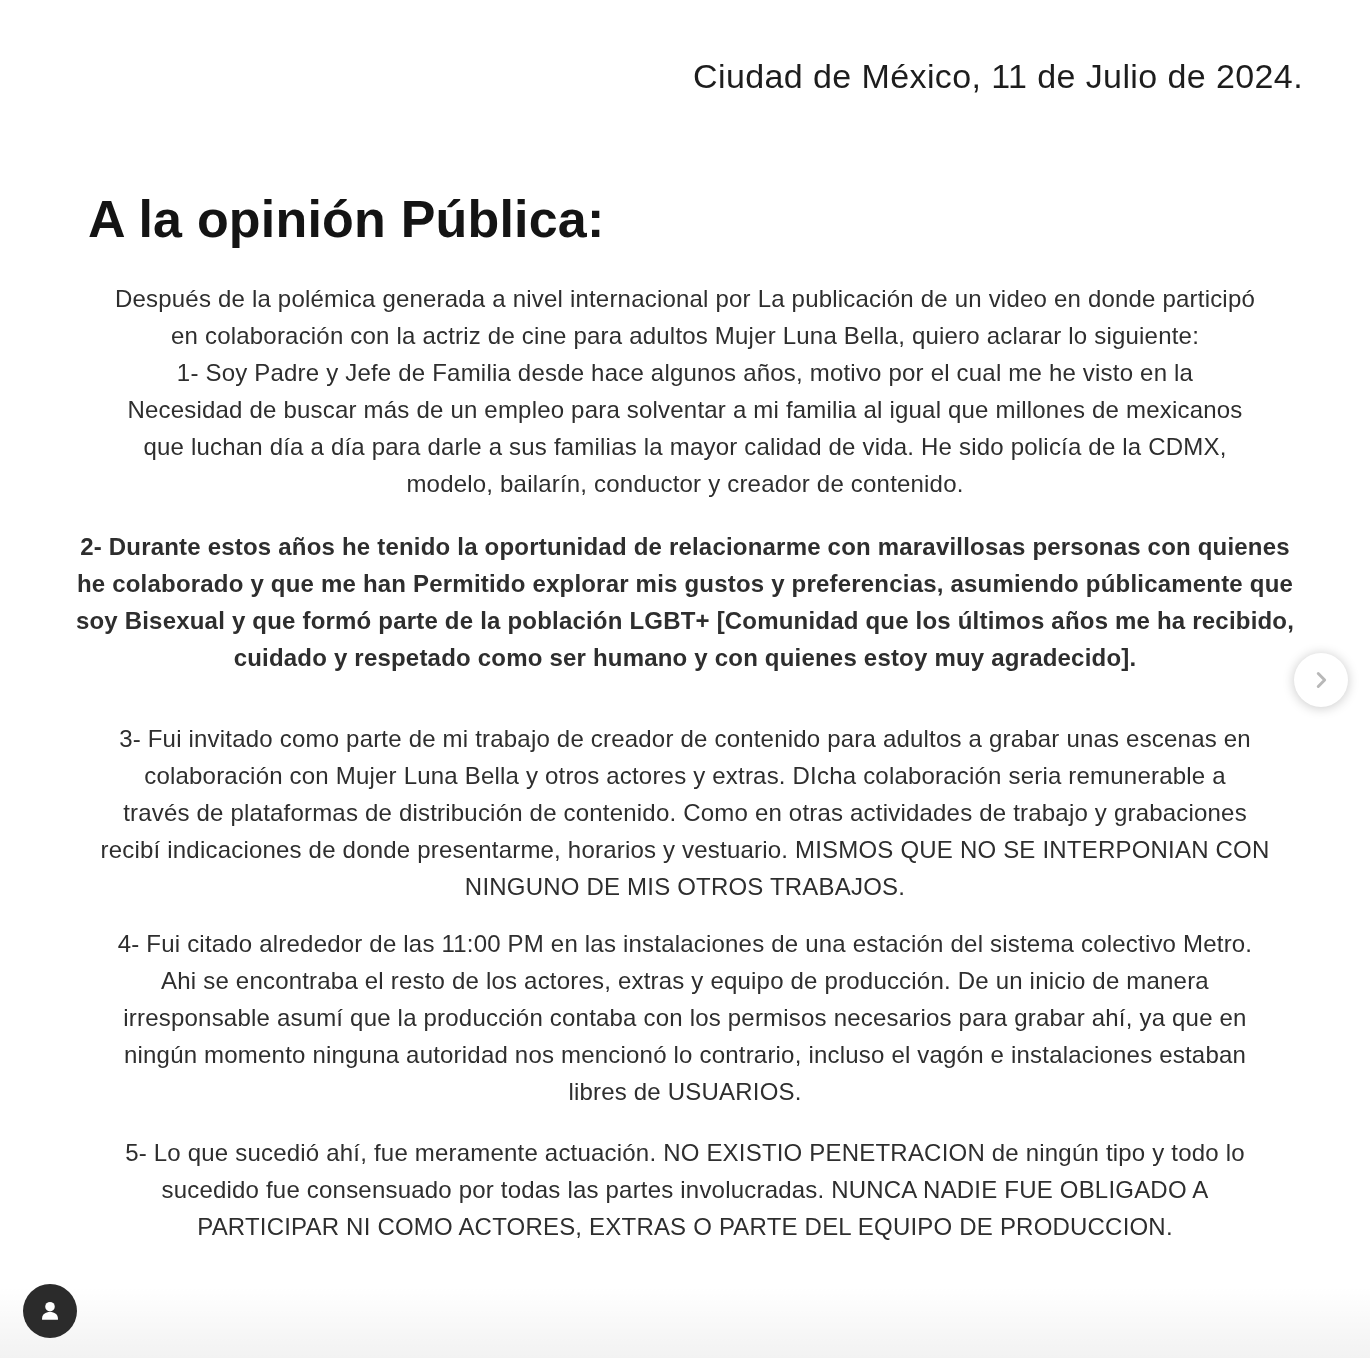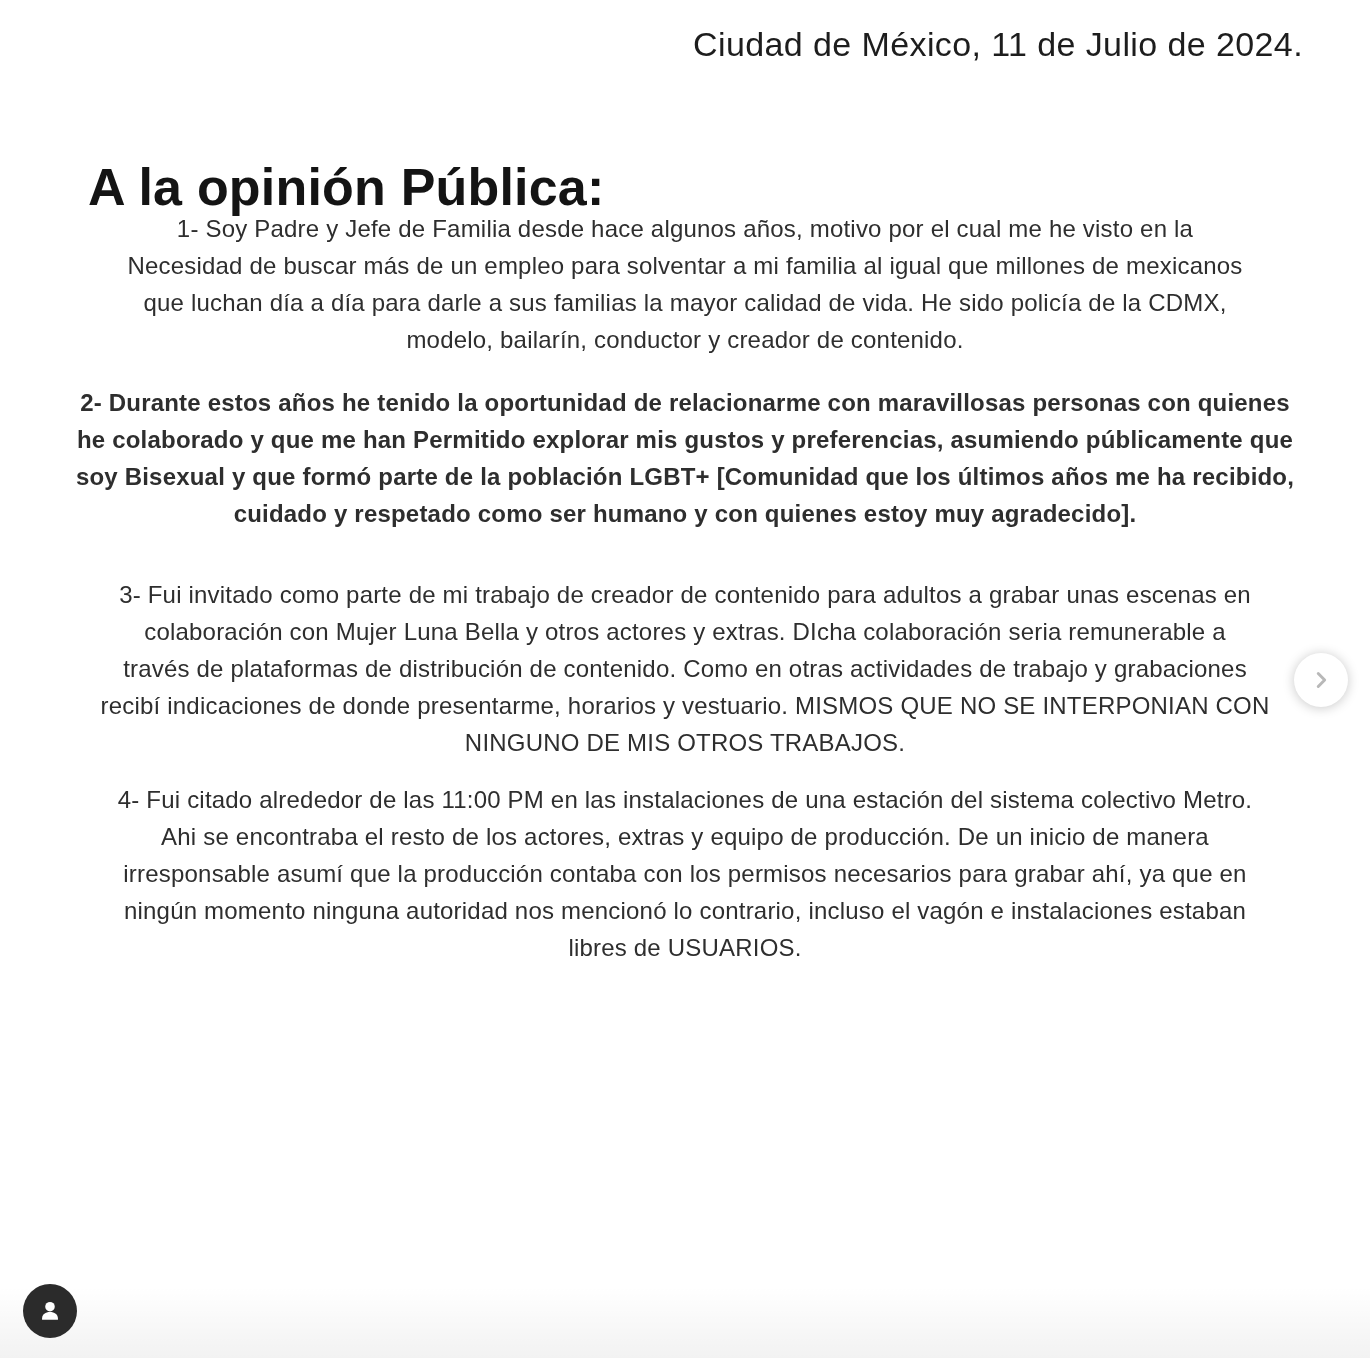--- a/index.html
+++ b/index.html
@@ -10,21 +10,21 @@
   body {
     width: 1370px;
     height: 1358px;
     position: relative;
     overflow: hidden;
     font-family: "Liberation Sans", "DejaVu Sans", sans-serif;
     color: #2e2e2e;
   }
   .date-line {
     margin: 0;
-    padding-top: 24px;
+    padding-top: 56px;
     padding-right: 67px;
     text-align: right;
     font-size: 34px;
     line-height: 40px;
     color: #1d1d1d;
     letter-spacing: 0.4px;
   }
   .heading {
     margin: 100px 0 0 88px;
     font-size: 52px;
@@ -93,20 +93,22 @@
 </style>
 </head>
 <body>
 
 <div>
 
   <p class="date-line">Ciudad de México, 11 de Julio de 2024.</p>
 
   <h1 class="heading">A la opinión Pública:</h1>
 
+  <p class="para p-intro">Después de la polémica generada a nivel internacional por La publicación de un video en donde participó
+en colaboración con la actriz de cine para adultos Mujer Luna Bella, quiero aclarar lo siguiente:</p>
 
   <p class="para p1">1- Soy Padre y Jefe de Familia desde hace algunos años, motivo por el cual me he visto en la
 Necesidad de buscar más de un empleo para solventar a mi familia al igual que millones de mexicanos
 que luchan día a día para darle a sus familias la mayor calidad de vida.  He sido policía de la CDMX,
 modelo, bailarín, conductor y creador de contenido.</p>
 
   <p class="para p2">2- Durante estos años he tenido la oportunidad de relacionarme con maravillosas personas  con quienes
 he colaborado y que me han Permitido explorar mis gustos y preferencias, asumiendo públicamente que
 soy Bisexual y que formó parte de la población LGBT+  [Comunidad que los últimos años me ha recibido,
 cuidado y respetado como ser humano y con quienes estoy muy agradecido].</p>
@@ -116,20 +118,23 @@
 través de plataformas de distribución de contenido.  Como en otras actividades de trabajo y grabaciones
 recibí indicaciones de donde presentarme, horarios y vestuario.  MISMOS QUE NO SE INTERPONIAN CON
 NINGUNO DE MIS OTROS TRABAJOS.</p>
 
   <p class="para p4">4- Fui citado alrededor de las 11:00 PM en las instalaciones de una estación del sistema colectivo Metro.
 Ahi se encontraba el resto de los actores, extras y equipo de producción.  De un inicio de manera
 irresponsable asumí que la producción contaba con los permisos necesarios para grabar ahí, ya que en
 ningún momento ninguna autoridad nos mencionó lo contrario, incluso  el vagón e instalaciones estaban
 libres de USUARIOS.</p>
 
+  <p class="para p5">5- Lo que sucedió ahí, fue meramente actuación. NO EXISTIO PENETRACION de ningún tipo  y todo lo
+sucedido fue consensuado por todas las partes involucradas. NUNCA NADIE FUE OBLIGADO A
+PARTICIPAR NI COMO ACTORES, EXTRAS O PARTE DEL EQUIPO DE PRODUCCION.</p>
 
   <div class="bottom-fade"></div>
 
   <button class="next-btn" aria-label="Next">
     <span>
       <svg width="22" height="22" viewBox="0 0 24 24" fill="none">
         <polyline points="9,5 16,12 9,19" stroke="#b8b8b8" stroke-width="3.2" stroke-linecap="round" stroke-linejoin="round"></polyline>
       </svg>
     </span>
   </button>

